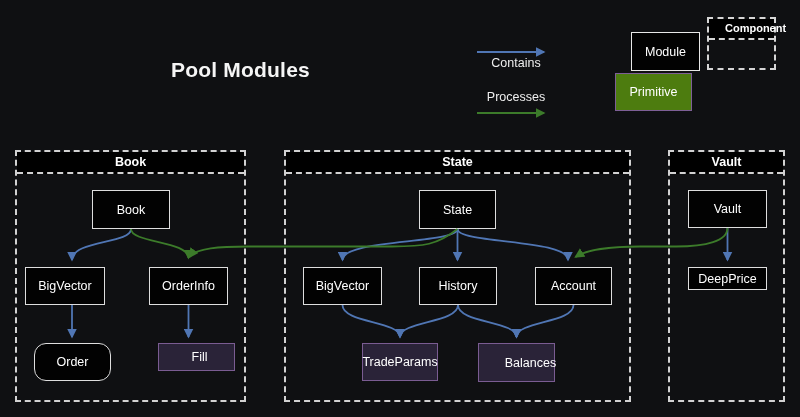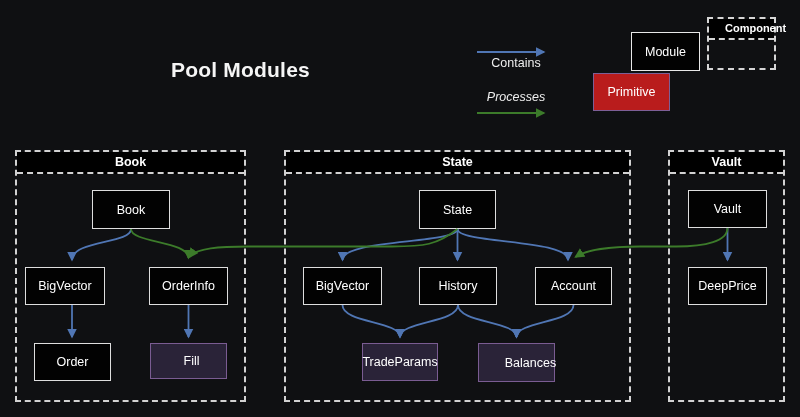--- a/index.html
+++ b/index.html
@@ -12,21 +12,21 @@
     font-size:21px;font-weight:bold;letter-spacing:.2px;color:#f5f5f5;
   }
   .legend-label{
     position:absolute;width:78px;text-align:center;font-size:12.5px;color:#eeeeee;
   }
   .lbox{
     position:absolute;display:flex;align-items:center;justify-content:center;
     font-size:12.5px;box-sizing:border-box;
   }
   .lbox.module{background:#020202;border:1.5px solid #e8e8e8;}
-  .lbox.primitive{background:#b91c1c;border:1.5px solid #7d5f96;}
+  .lbox.primitive{background:#4d7c0f;border:1.5px solid #7d5f96;margin-left:22px;}
   .component-lbox{
     position:absolute;box-sizing:border-box;border:2px dashed #d6d6d6;background:transparent;
   }
   .component-header{
     font-weight:bold;font-size:11px;text-align:center;background:#000000;
     border-bottom:2px dashed #d6d6d6;padding:3px 16px 4px;white-space:nowrap;
   }
   .container{
     position:absolute;box-sizing:border-box;border:2px dashed #d2d2d2;background:transparent;
   }
@@ -46,21 +46,21 @@
   .edge.green{stroke:#3c7b2a;}
 </style>
 </head>
 <body>
 
 <div class="stage">
 
   <h1 class="title">Pool Modules</h1>
 
   <div class="legend-label" style="left:477px;top:16px;margin-top:40px;">Contains</div>
-  <div class="legend-label" style="left:477px;top:90px;font-style:italic;">Processes</div>
+  <div class="legend-label" style="left:477px;top:90px;">Processes</div>
 
   <div class="lbox module" style="left:593px;top:32px;width:69px;height:39px;margin-left:38px;">
     <span>Module</span>
   </div>
   <div class="lbox primitive" style="left:593px;top:73px;width:77px;height:38px;">
     <span>Primitive</span>
   </div>
   <div class="component-lbox" style="left:707px;top:17px;width:69px;height:53px;">
     <div class="component-header">Component</div>
   </div>
@@ -71,32 +71,32 @@
   <div class="container" style="left:284px;top:150px;width:347px;height:252px;">
     <div class="container-header">State</div>
   </div>
   <div class="container" style="left:668px;top:150px;width:117px;height:252px;">
     <div class="container-header">Vault</div>
   </div>
 
   <div class="node" style="left:92px;top:190px;width:78px;height:39px;">Book</div>
   <div class="node" style="left:25px;top:267px;width:80px;height:38px;text-align:center;">BigVector</div>
   <div class="node" style="left:149px;top:267px;width:79px;height:38px;">OrderInfo</div>
-  <div class="node" style="left:34px;top:343px;width:77px;height:38px;">Order</div>
-  <div class="node primitive" style="left:150px;top:343px;width:77px;height:36px;padding-left:6px;">Fill</div>
+  <div class="node" style="left:34px;top:343px;width:77px;height:38px;border-radius:12px;">Order</div>
+  <div class="node primitive" style="left:158px;top:343px;width:77px;height:28px;padding-left:6px;">Fill</div>
 
   <div class="node" style="left:419px;top:190px;width:77px;height:39px;">State</div>
   <div class="node" style="left:303px;top:267px;width:79px;height:38px;">BigVector</div>
   <div class="node" style="left:419px;top:267px;width:78px;height:38px;">History</div>
   <div class="node" style="left:535px;top:267px;width:77px;height:38px;">Account</div>
   <div class="node primitive" style="left:362px;top:343px;width:76px;height:38px;">TradeParams</div>
   <div class="node primitive" style="left:478px;top:343px;width:77px;height:39px;padding-left:28px;">Balances</div>
 
   <div class="node" style="left:688px;top:190px;width:79px;height:38px;">Vault</div>
-  <div class="node" style="left:688px;top:267px;width:79px;height:38px;">DeepPrice</div>
+  <div class="node" style="left:688px;top:267px;width:79px;height:23px;">DeepPrice</div>
 
   <svg class="overlay" width="800" height="417" viewBox="0 0 800 417">
     <defs>
       <marker id="ab" markerUnits="userSpaceOnUse" markerWidth="10" markerHeight="10" refX="8.5" refY="5" orient="auto">
         <path d="M0,0 L10,5 L0,10 Z" fill="#5076b4"></path>
       </marker>
       <marker id="ag" markerUnits="userSpaceOnUse" markerWidth="10" markerHeight="10" refX="8.5" refY="5" orient="auto">
         <path d="M0,0 L10,5 L0,10 Z" fill="#3c7b2a"></path>
       </marker>
     </defs>

